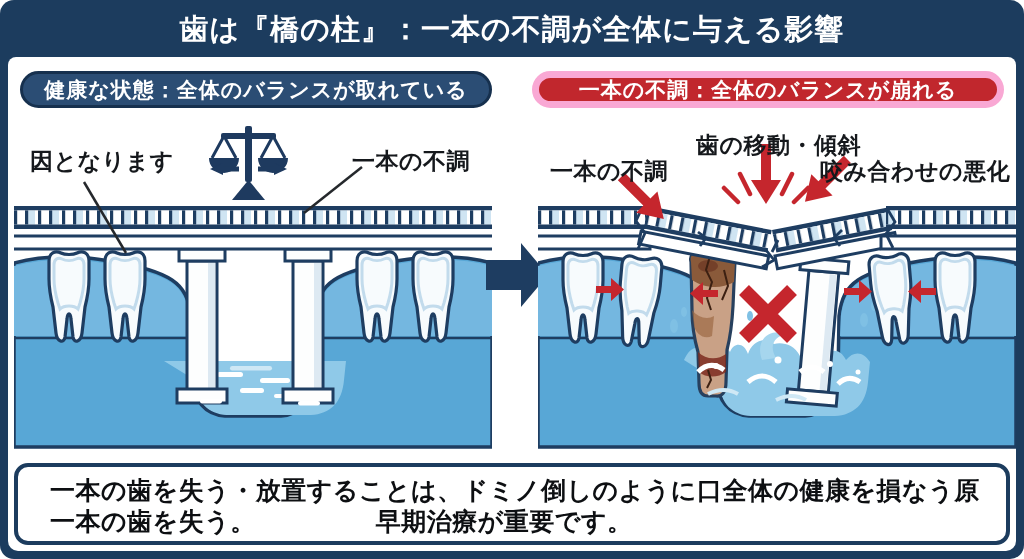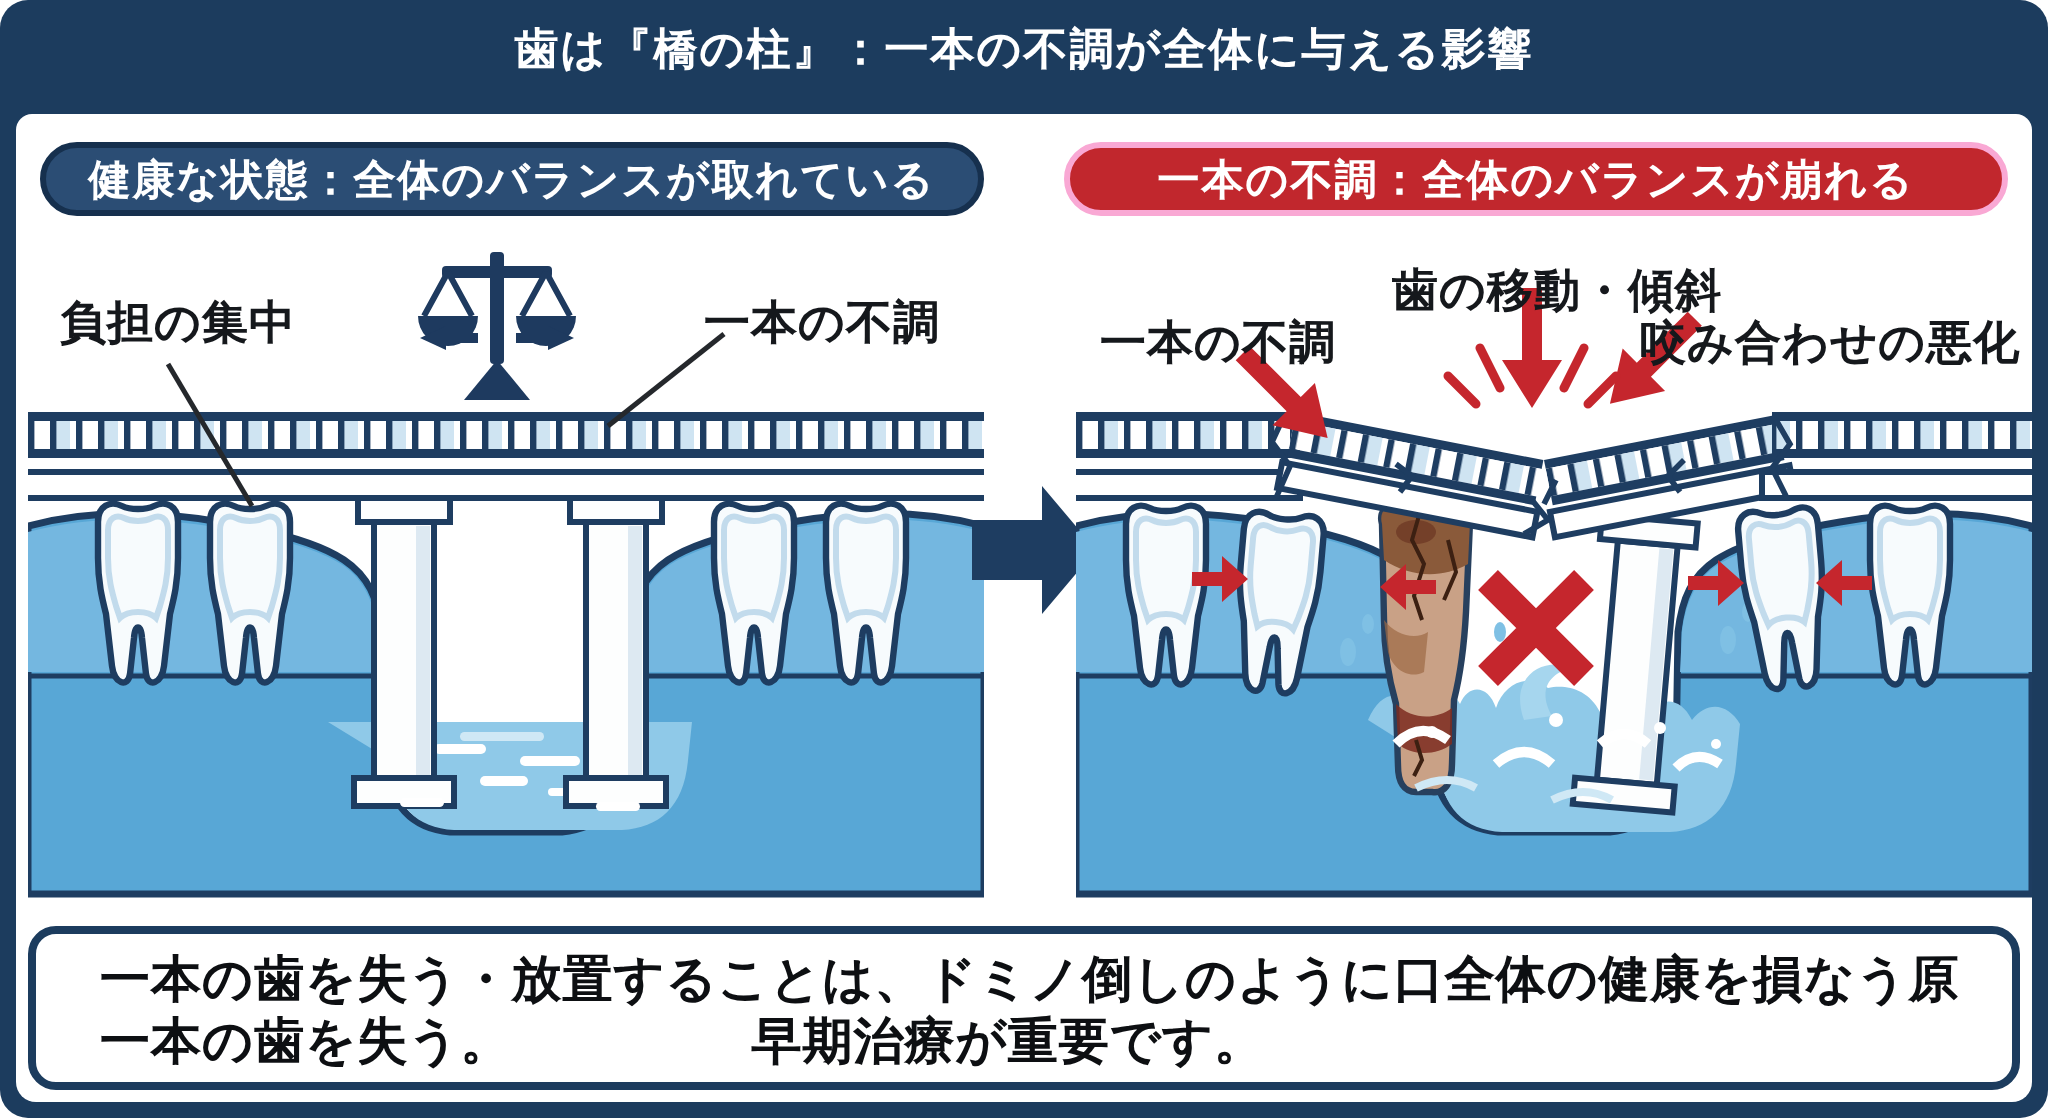--- a/index.html
+++ b/index.html
@@ -1,28 +1,28 @@
 <!DOCTYPE html>
 <html lang="ja" style="--navy: #1c3c5e; --outline: #1e3d61; --pill_blue: #2b4d74; --pill_red: #c1272d; --accent_red: #c5262d; --bank_blue: #58a7d6; --gum_blue: #74b7e0; --water_blue: #8fc9e8; --slat_blue: #cfe4f2;"><head>
 <meta charset="utf-8">
 <style>
   html,body{margin:0;padding:0;background:#ffffff;}
   *{box-sizing:border-box;}
   body{font-family:"Liberation Sans","DejaVu Sans",sans-serif;font-weight:700;}
   .canvas{position:relative;width:1024px;height:559px;background:#fff;overflow:hidden;}
   .frame{position:absolute;inset:0;background:var(--navy,#1c3c5e);border-radius:14px;}
   .title{position:absolute;top:10px;left:0;right:0;text-align:center;
-         color:#fff;font-size:22px;letter-spacing:1px;white-space:nowrap;}
+         color:#fff;font-size:29px;letter-spacing:1px;white-space:nowrap;}
   .content{position:absolute;left:8px;right:8px;top:57px;bottom:8px;background:#fff;
            border-radius:8px 8px 10px 10px;}
   .pill{position:absolute;top:14px;width:472px;height:37px;border-radius:19px;
         color:#fff;font-size:21px;letter-spacing:1px;display:flex;align-items:center;
         justify-content:center;white-space:nowrap;text-align:right;}
   .pill.blue{left:12px;background:var(--pill_blue,#2b4d74);border:3px solid #16304e;}
-  .pill.red{left:524px;background:var(--pill_red,#c1272d);border:3px solid #f9a8d4;}
+  .pill.red{left:524px;background:var(--pill_red,#c1272d);border:7px solid #f9a8d4;}
   .illo{position:absolute;top:63px;width:478px;height:340px;}
   .illo.left{left:6px;}
   .illo.right{left:530px;}
   .illo svg{position:absolute;inset:0;}
   .lbl{position:absolute;color:#15181c;font-size:23px;white-space:nowrap;letter-spacing:0.5px;}
   .mid-arrow{position:absolute;left:478px;top:186px;width:62px;height:64px;}
   .footer{position:absolute;left:6px;right:6px;top:406px;bottom:6px;background:#fff;
           border:4px solid var(--navy,#1c3c5e);border-radius:14px;
           padding:8px 26px 16px 32px;color:#0d0f12;}
   .footer .ln{font-size:25px;line-height:31px;letter-spacing:0.5px;white-space:nowrap;}
@@ -120,21 +120,21 @@
             <rect x="207" y="13" width="55" height="6" rx="2"></rect>
             <path d="M210,16 L198,38 M210,16 L222,38 M259,16 L247,38 M259,16 L271,38" stroke="#1e3a5f" stroke-width="3" fill="none"></path>
             <path d="M195,38 A15,15 0 0 0 225,38 Z"></path>
             <path d="M244,38 A15,15 0 0 0 274,38 Z"></path>
             <path d="M225,49 L209,49 M244,49 L260,49" stroke="#1e3a5f" stroke-width="5"></path>
             <polygon points="209,43 209,55 196,49"></polygon>
             <polygon points="260,43 260,55 273,49"></polygon>
             <path d="M234.5,60 L218,80 L251,80 Z"></path>
           </g>
         </svg>
-        <div class="lbl" style="left:16px;top:26px">負担の集中</div>
+        <div class="lbl" style="left:16px;top:26px">因となります</div>
         <div class="lbl" style="left:338px;top:26px">一本の不調</div>
       </div>
 
       <div class="mid-arrow">
         <svg viewBox="0 0 62 64">
             <polygon points="0,17 35,17 35,0 62,32 35,64 35,47 0,47" fill="#1e3d61"></polygon>
           </svg>
       </div>
 
       <div class="illo right">

